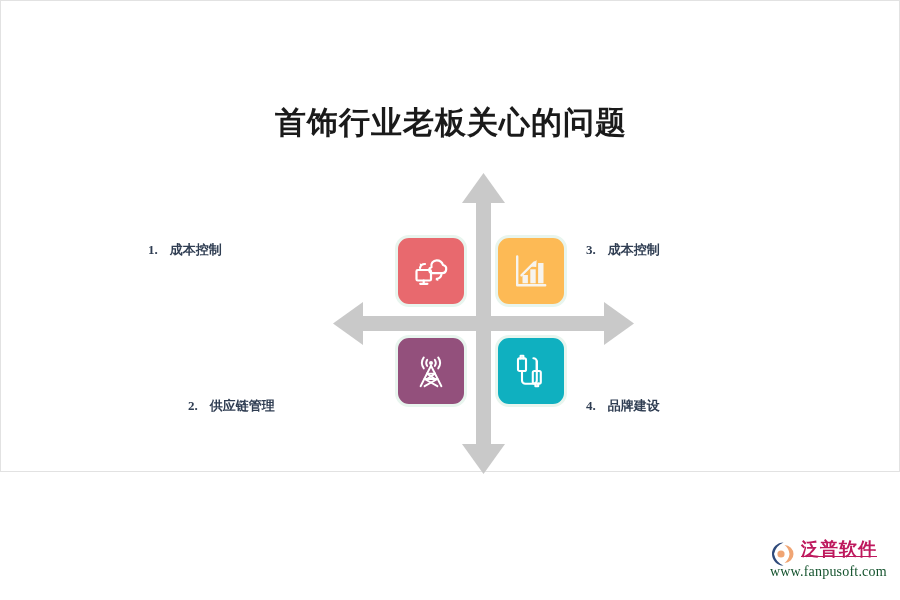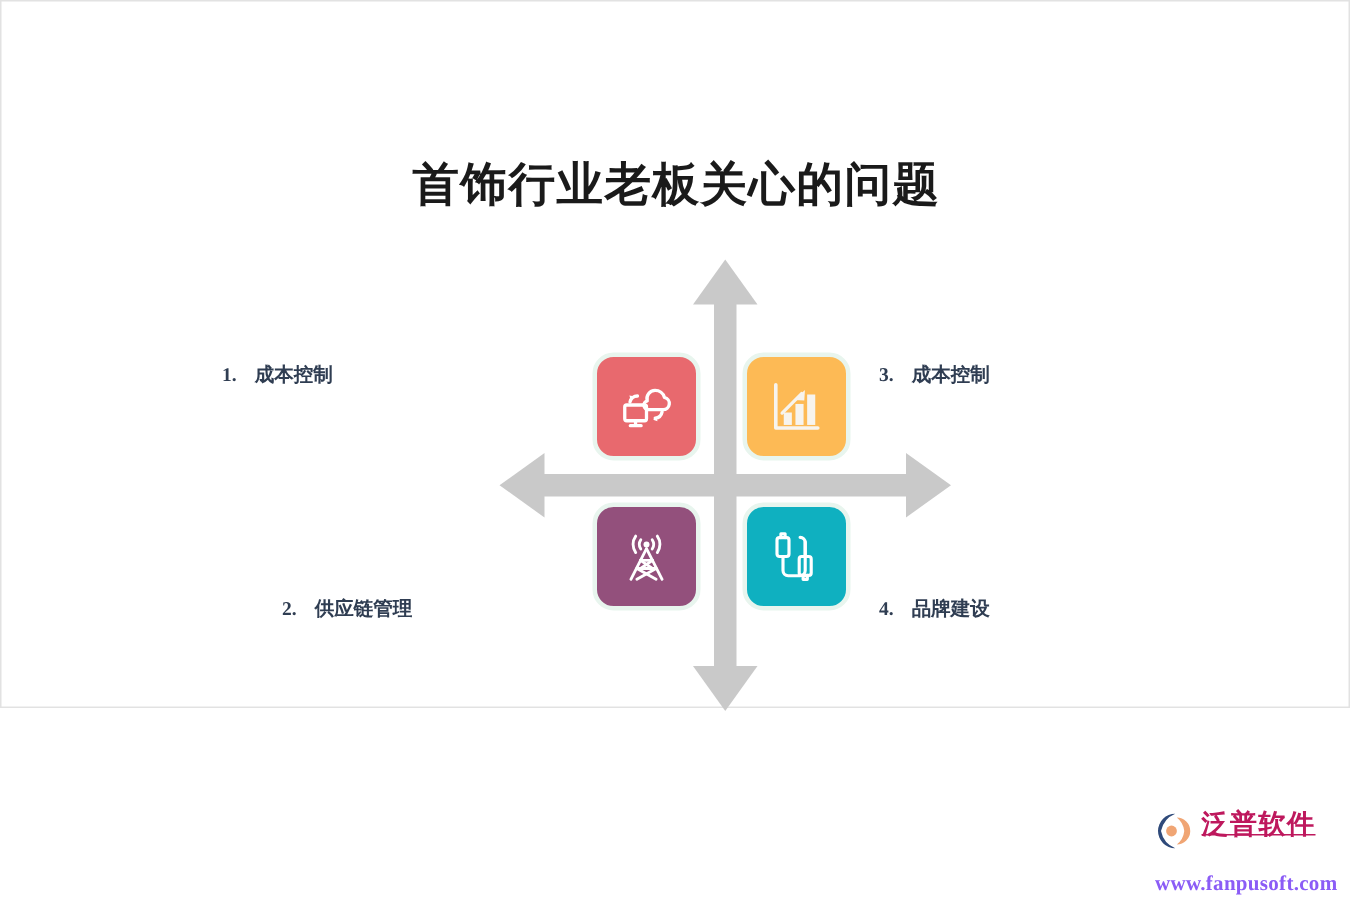--- a/index.html
+++ b/index.html
@@ -100,25 +100,25 @@
     font-size: 18px;
     font-weight: bold;
     color: #be185d;
     letter-spacing: 1px;
     white-space: nowrap;
     text-decoration: underline;
   }
   #logo-url {
     position: absolute;
     left: 1px;
-    top: 45px;
+    top: 27px;
     font-family: "Liberation Serif", "DejaVu Serif", serif;
     font-size: 14px;
-    font-weight: bold;
-    color: #8b5cf6;
+    font-weight: normal;
+    color: #14532d;
     letter-spacing: 0.2px;
     white-space: nowrap;
   }
 </style>
 </head>
 <body>
 
 <div id="slide">
 
   <div id="title">首饰行业老板关心的问题</div>

